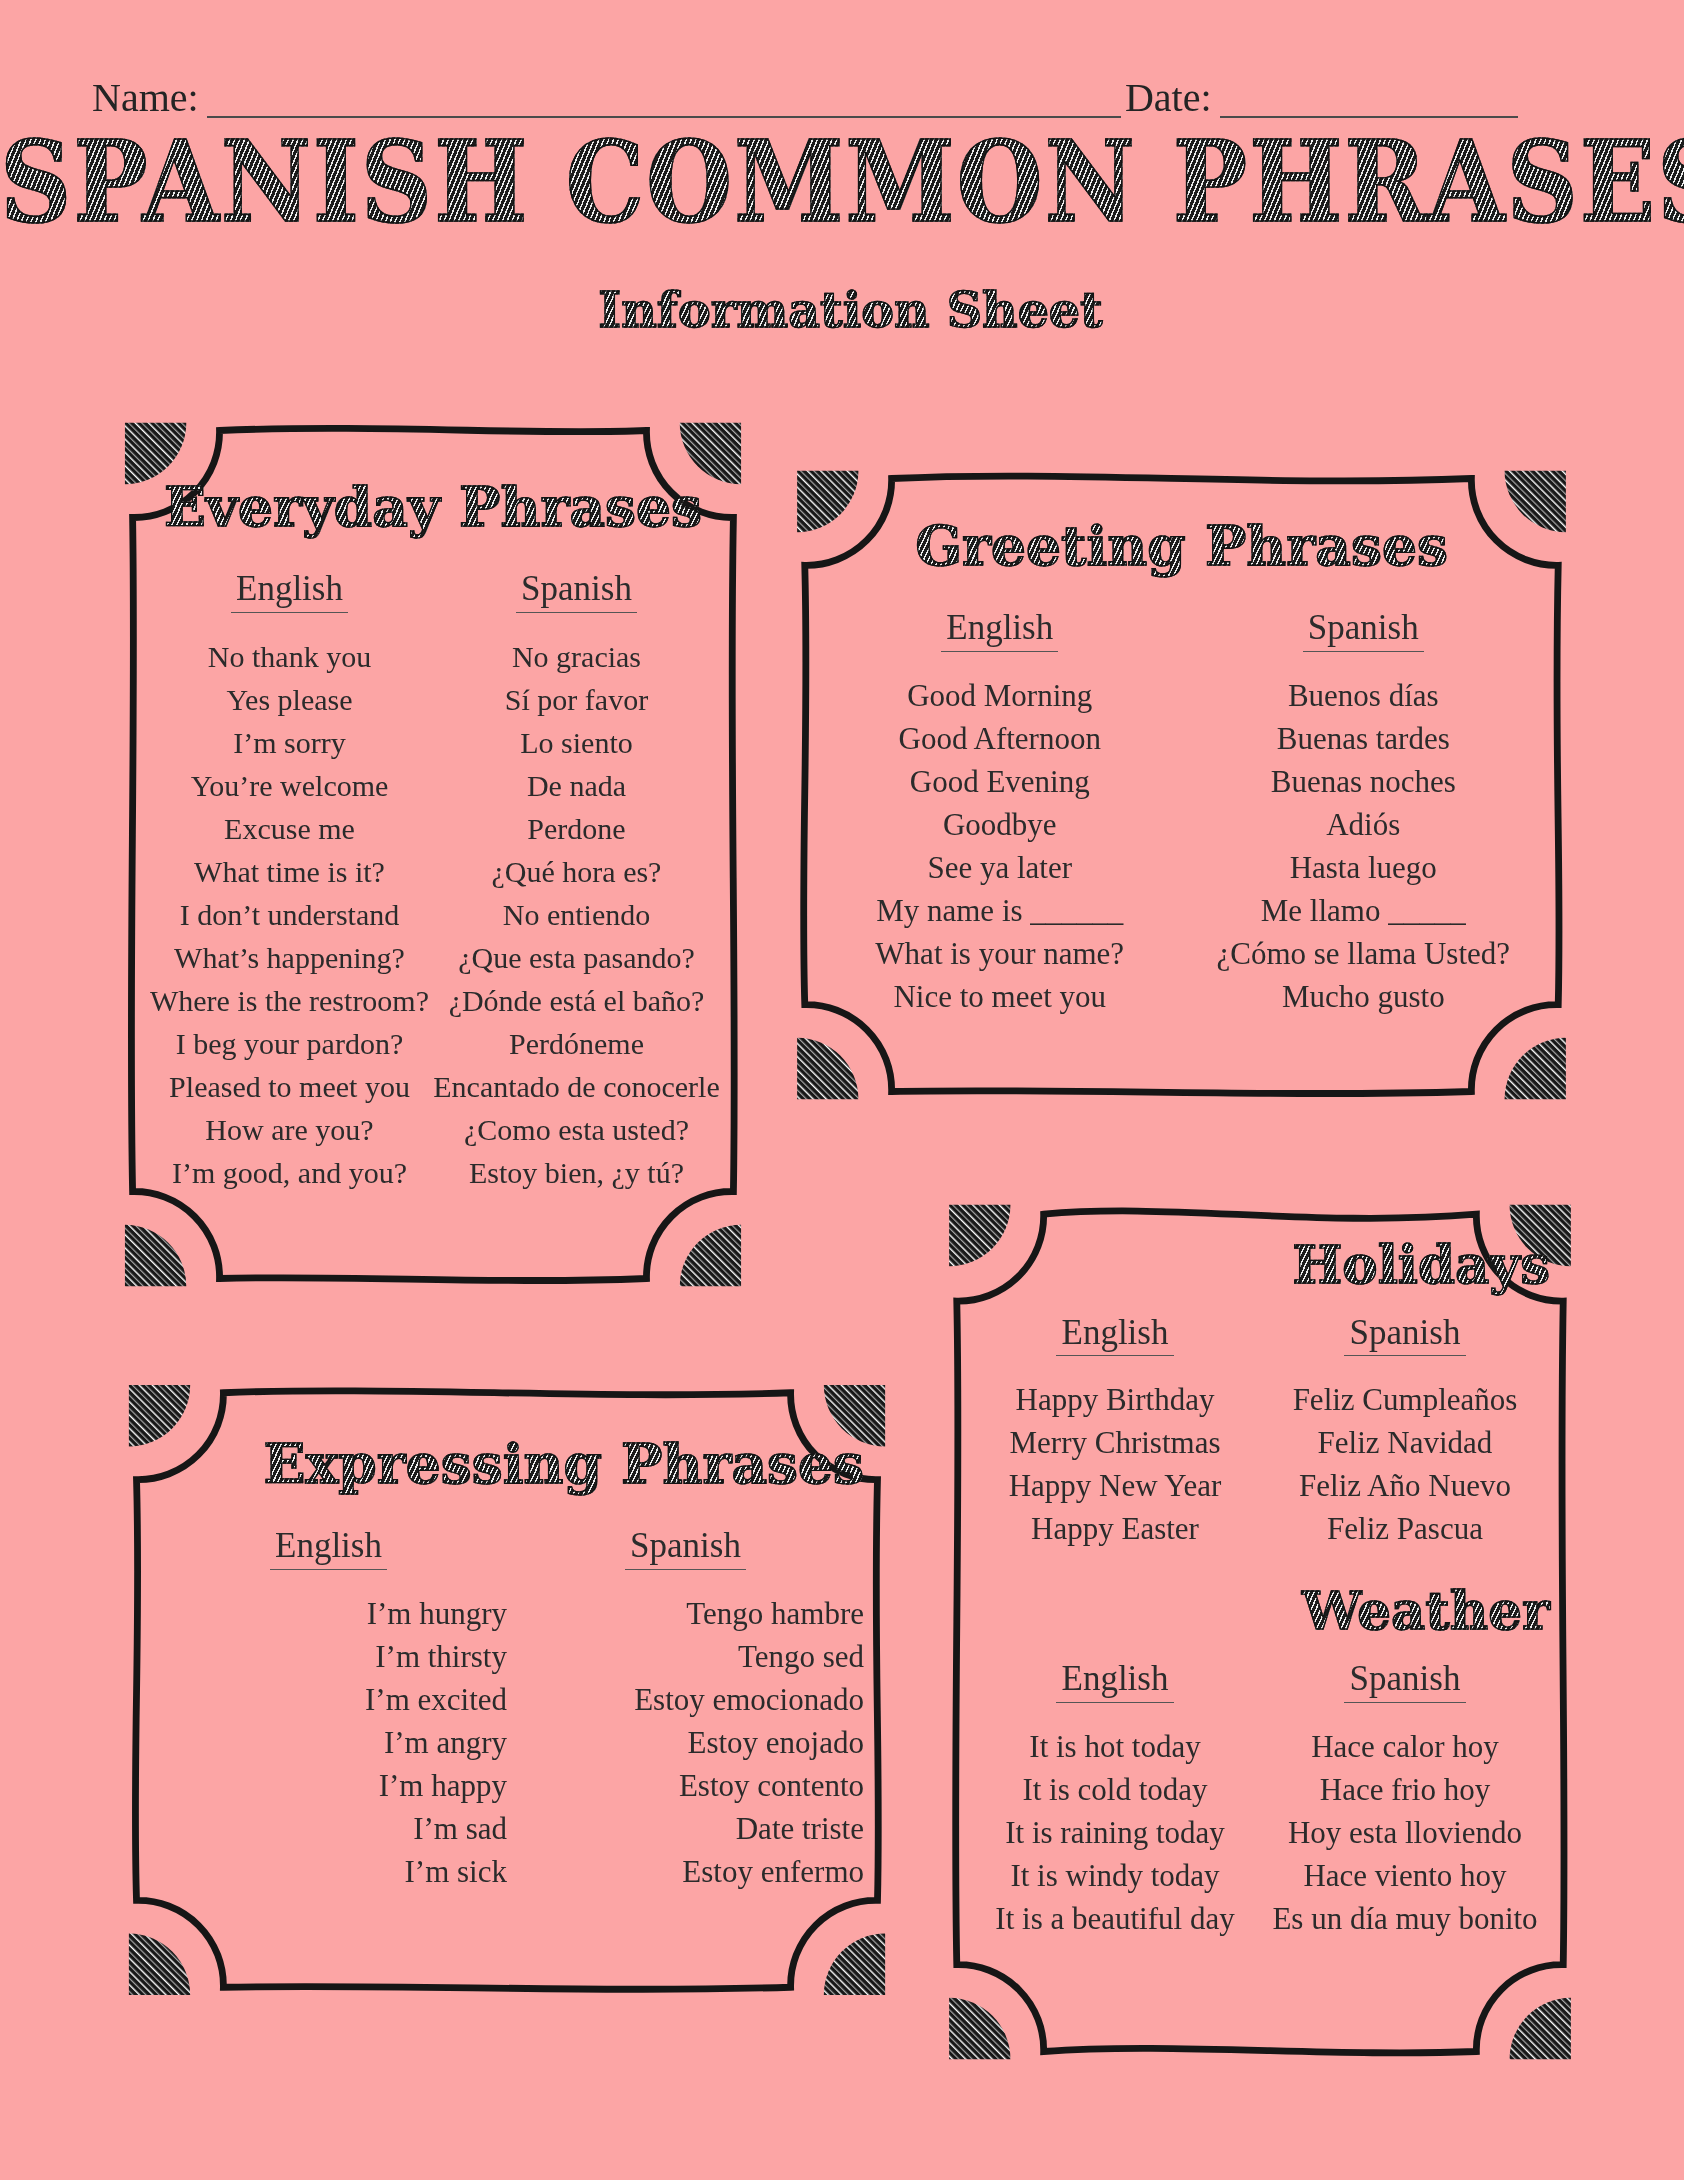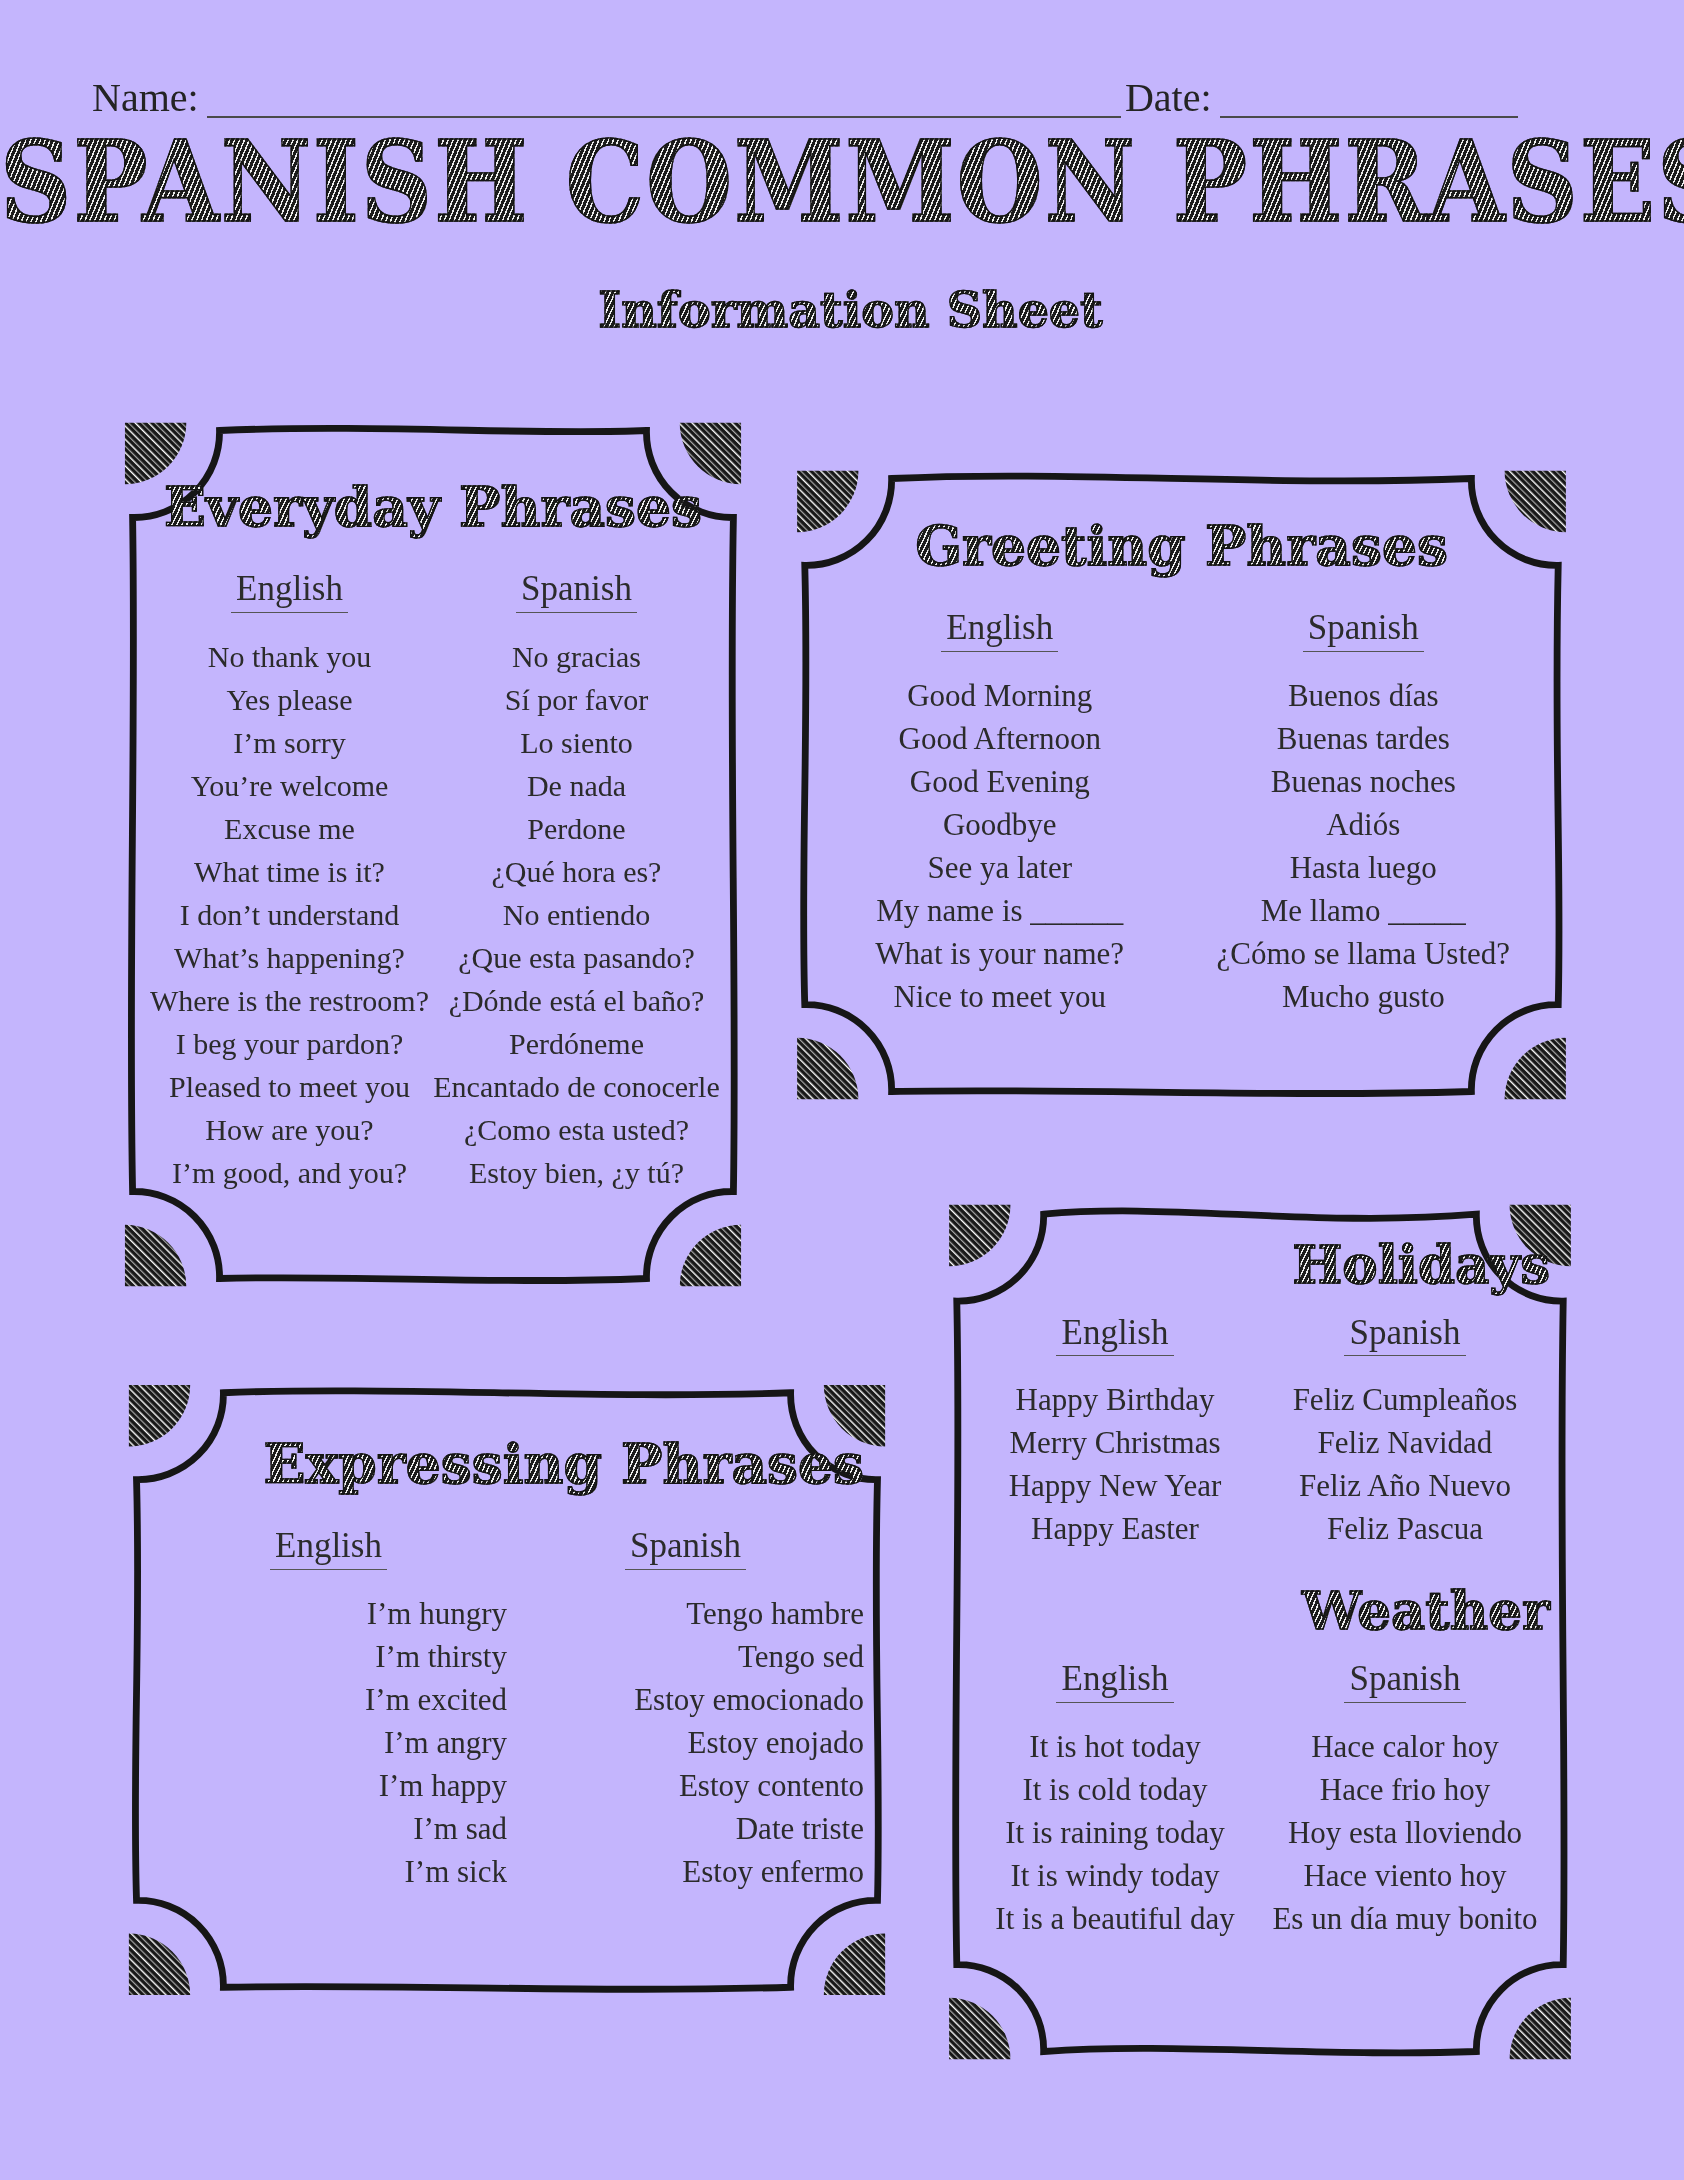--- a/index.html
+++ b/index.html
@@ -1,17 +1,17 @@
 <!DOCTYPE html>
 <html style="font-size:13.6px"><head>
 <meta charset="utf-8">
 <style>
   html,body{margin:0;padding:0;background:#e8e8e8;}
   .page{
-    position:relative; width:1685px; height:2181px; background:#c4b5fd;
+    position:relative; width:1685px; height:2181px; background:#fca5a5;
     overflow:hidden; font-family:"Liberation Serif", serif; color:#272727;
     margin:0 auto;
   }
   
   .topline{
     position:absolute; left:92px; right:167px; top:78px;
     display:flex; align-items:flex-end; font-size:40px; color:#242424;
   }
   .topline .lbl{ line-height:1; padding-right:8.5px; white-space:nowrap; }
   .blank{ border-bottom:2.6px solid #4a4a4a; height:36px; }

